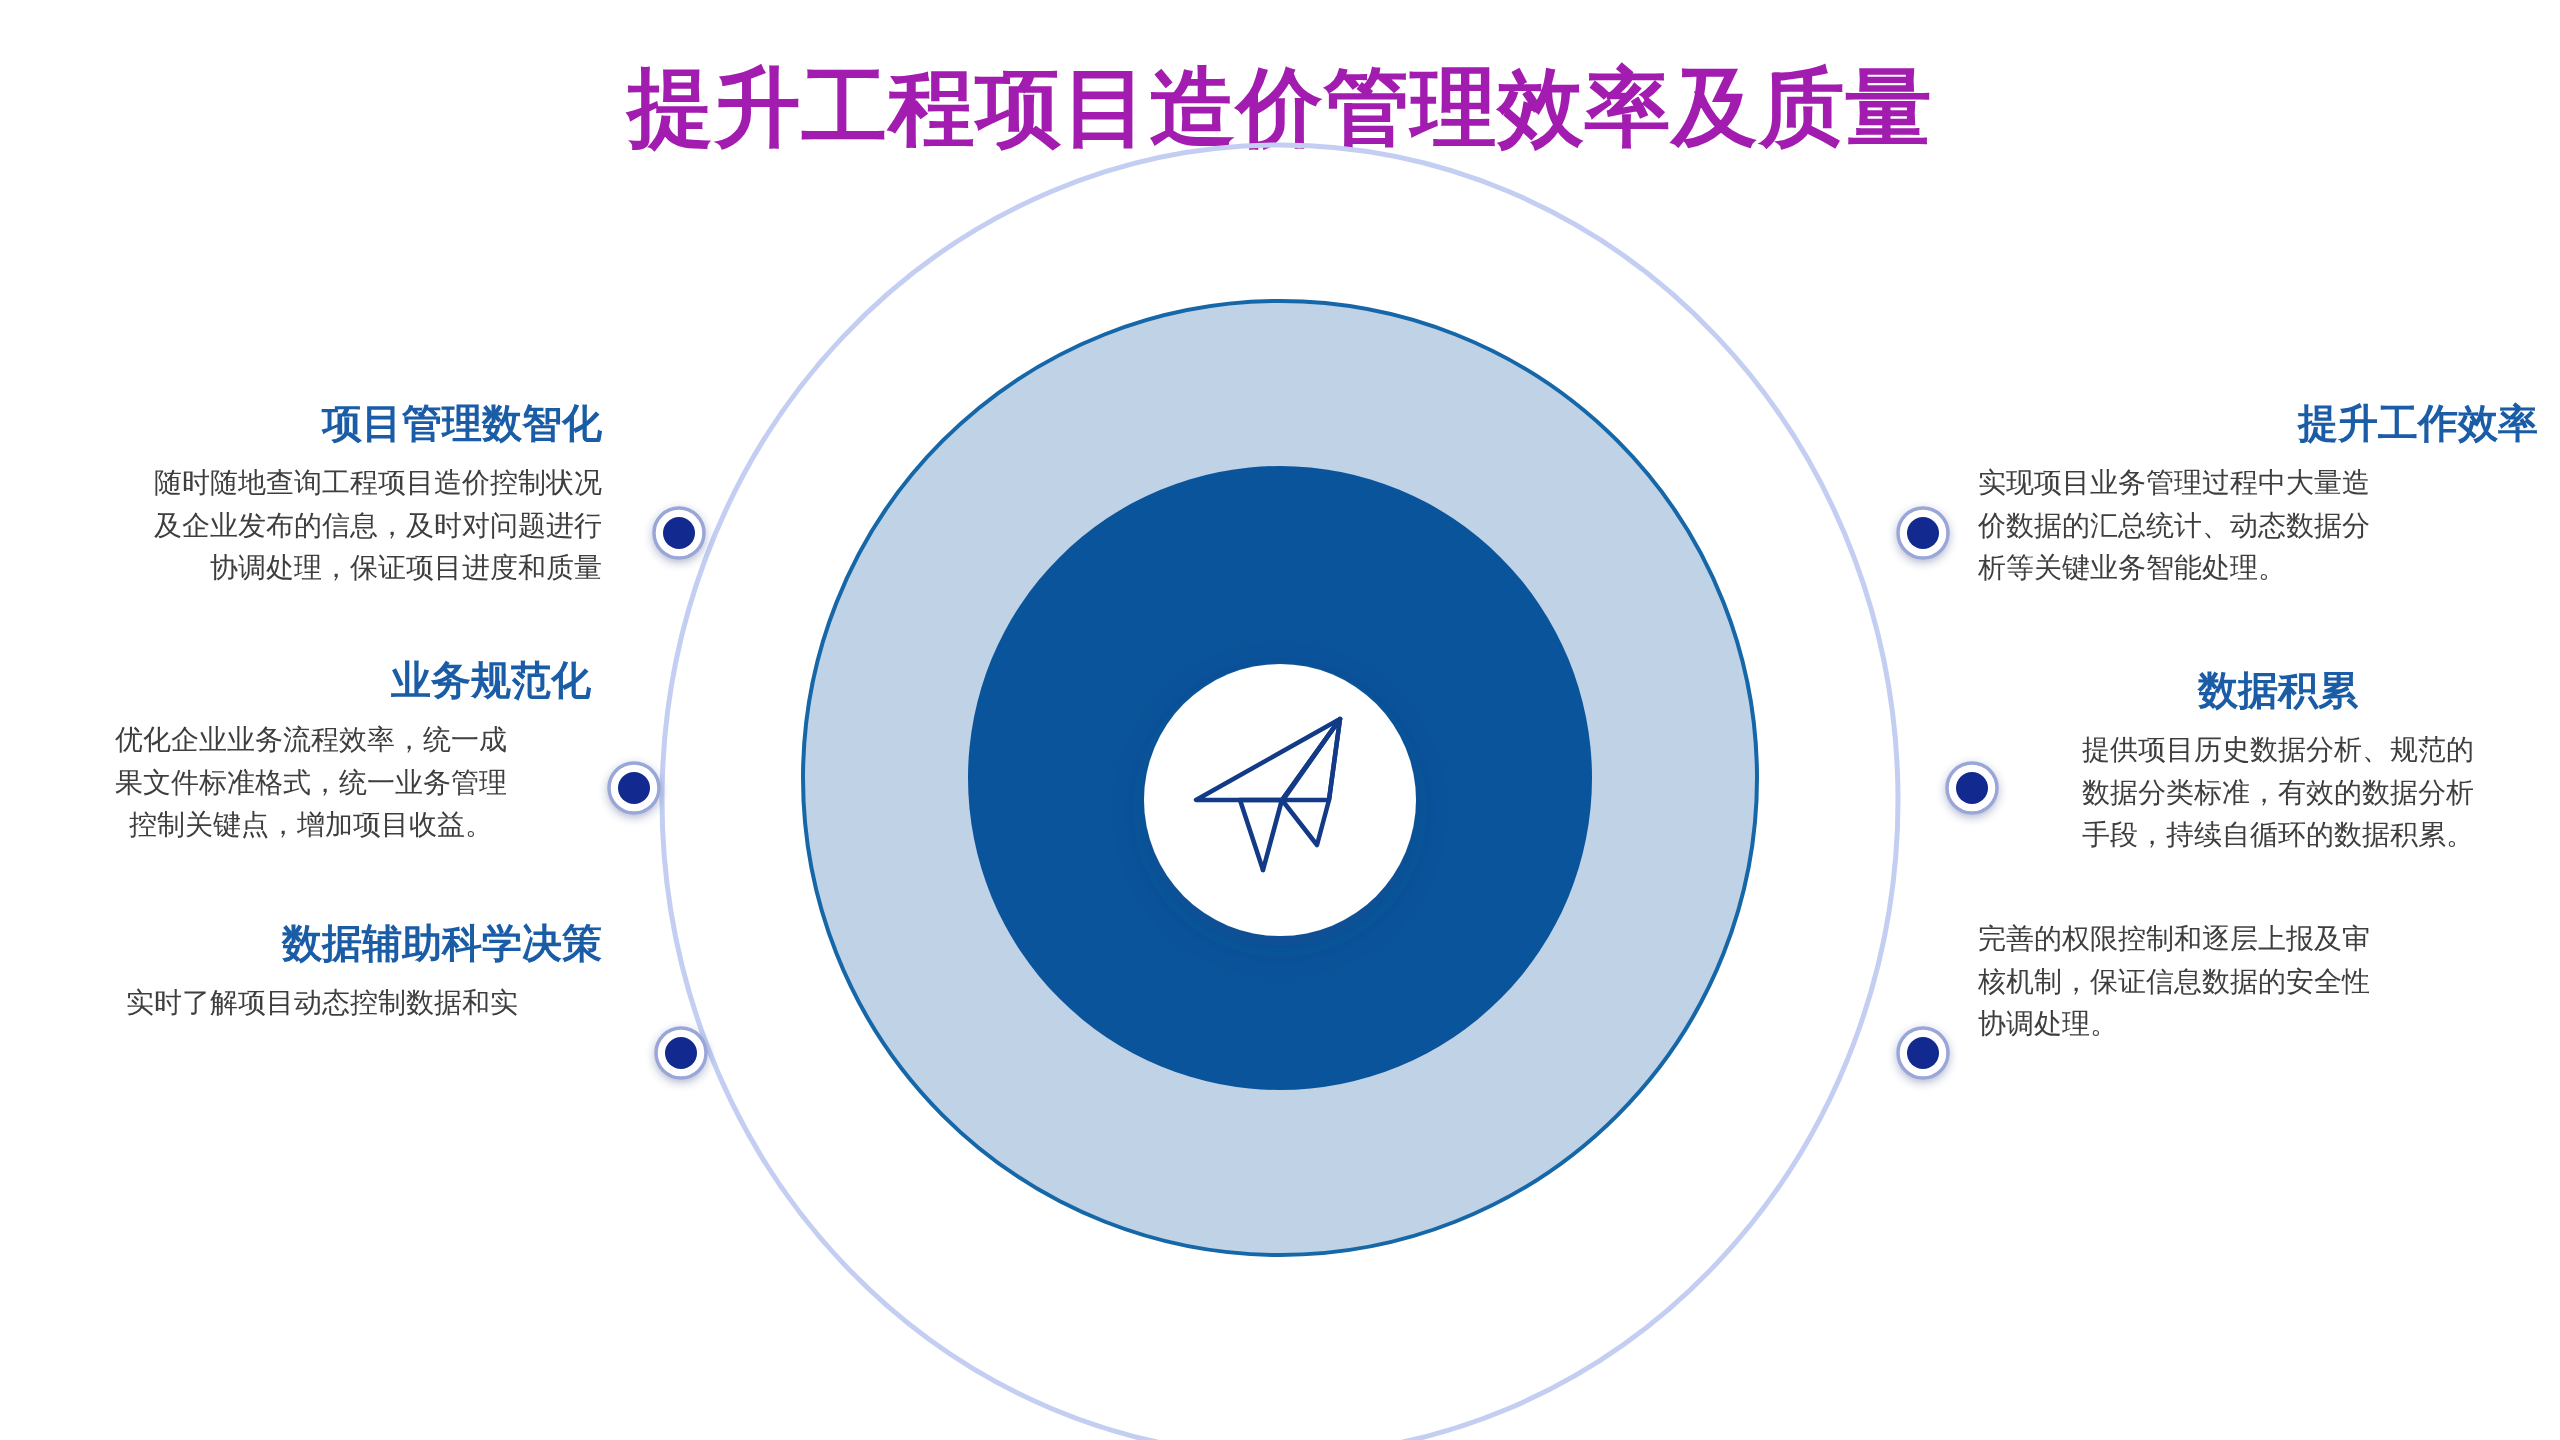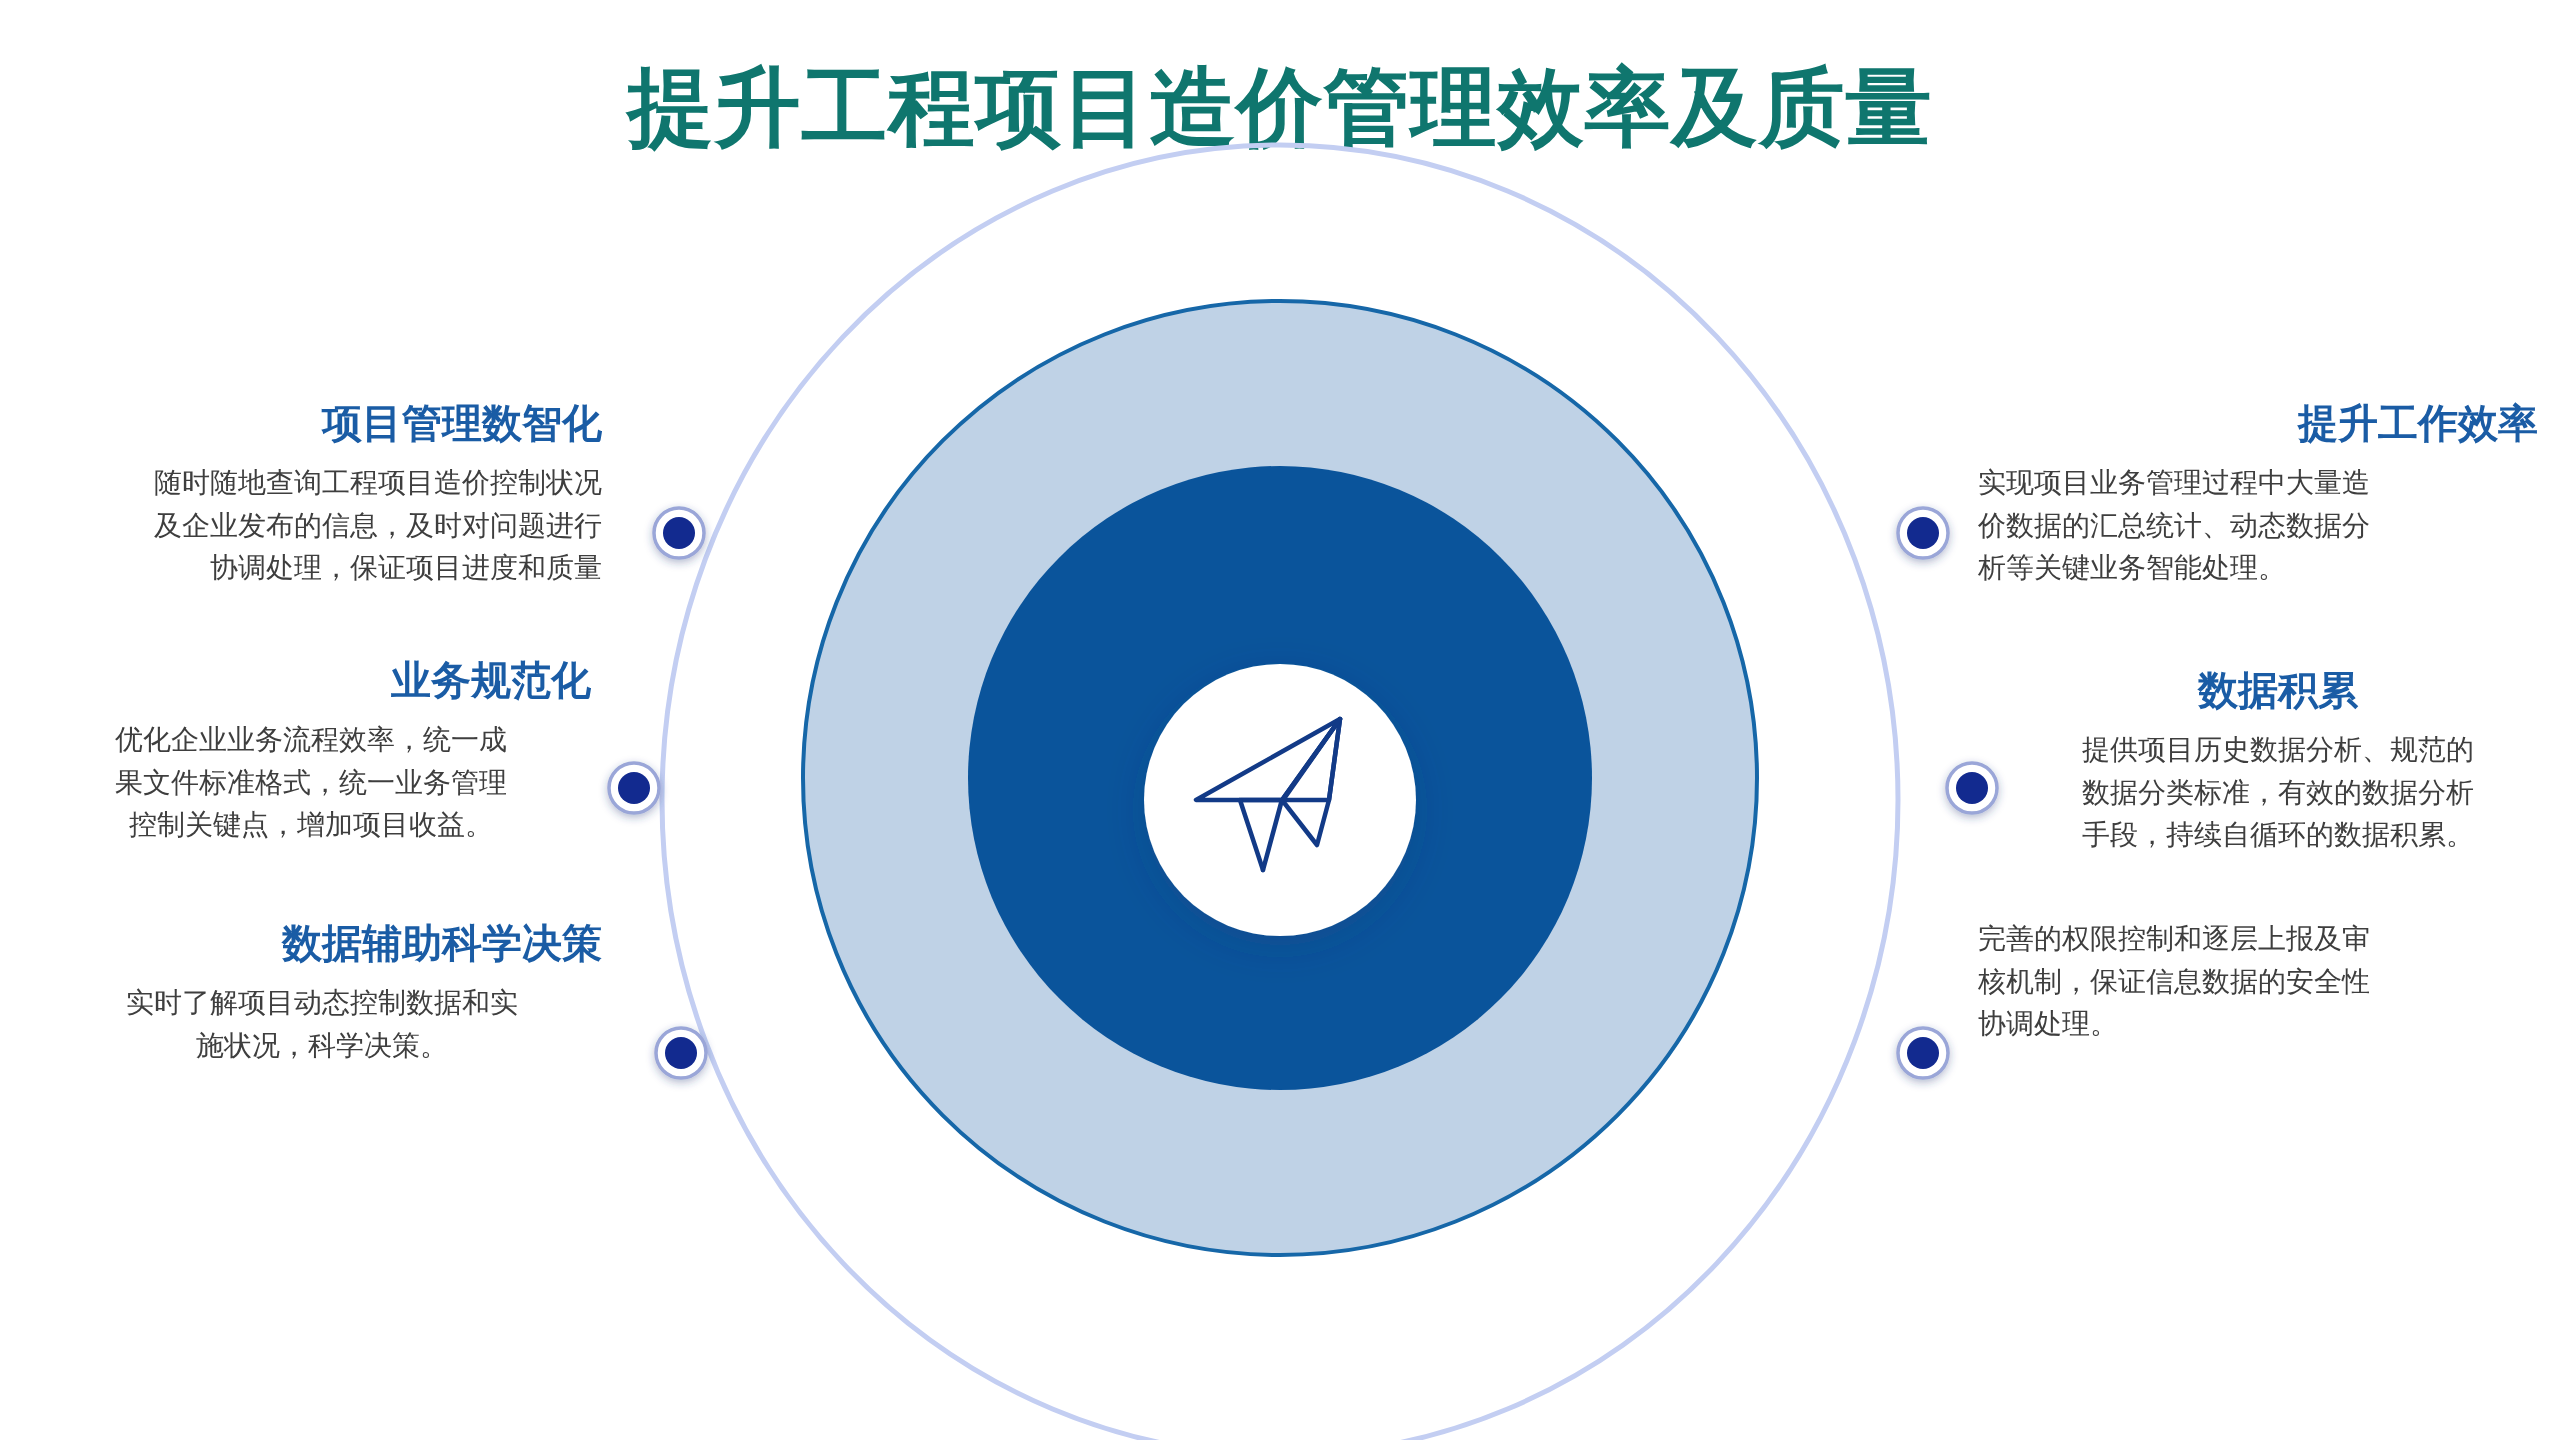--- a/index.html
+++ b/index.html
@@ -25,21 +25,21 @@
 
   
   #title {
     position: absolute;
     left: 0;
     top: 62px;
     width: 2560px;
     text-align: center;
     font-size: 86px;
     font-weight: bold;
-    color: #0f766e;
+    color: #a21caf;
     letter-spacing: 1px;
     line-height: 1.05;
     white-space: nowrap;
   }
 
   
   #diagram {
     position: absolute;
     left: 0;
     top: 0;
@@ -165,21 +165,20 @@
       <span>优化企业业务流程效率，统一成</span>
       <span>果文件标准格式，统一业务管理</span>
       <span>控制关键点，增加项目收益。</span>
     </div>
   </div>
 
   <div class="block left" id="block-l3">
     <div class="heading">数据辅助科学决策</div>
     <div class="body">
       <span>实时了解项目动态控制数据和实</span>
-      <span>施状况，科学决策。</span>
     </div>
   </div>
 
   <div class="block right" id="block-r1">
     <div class="heading">提升工作效率</div>
     <div class="body">
       <span>实现项目业务管理过程中大量造</span>
       <span>价数据的汇总统计、动态数据分</span>
       <span>析等关键业务智能处理。</span>
     </div>

